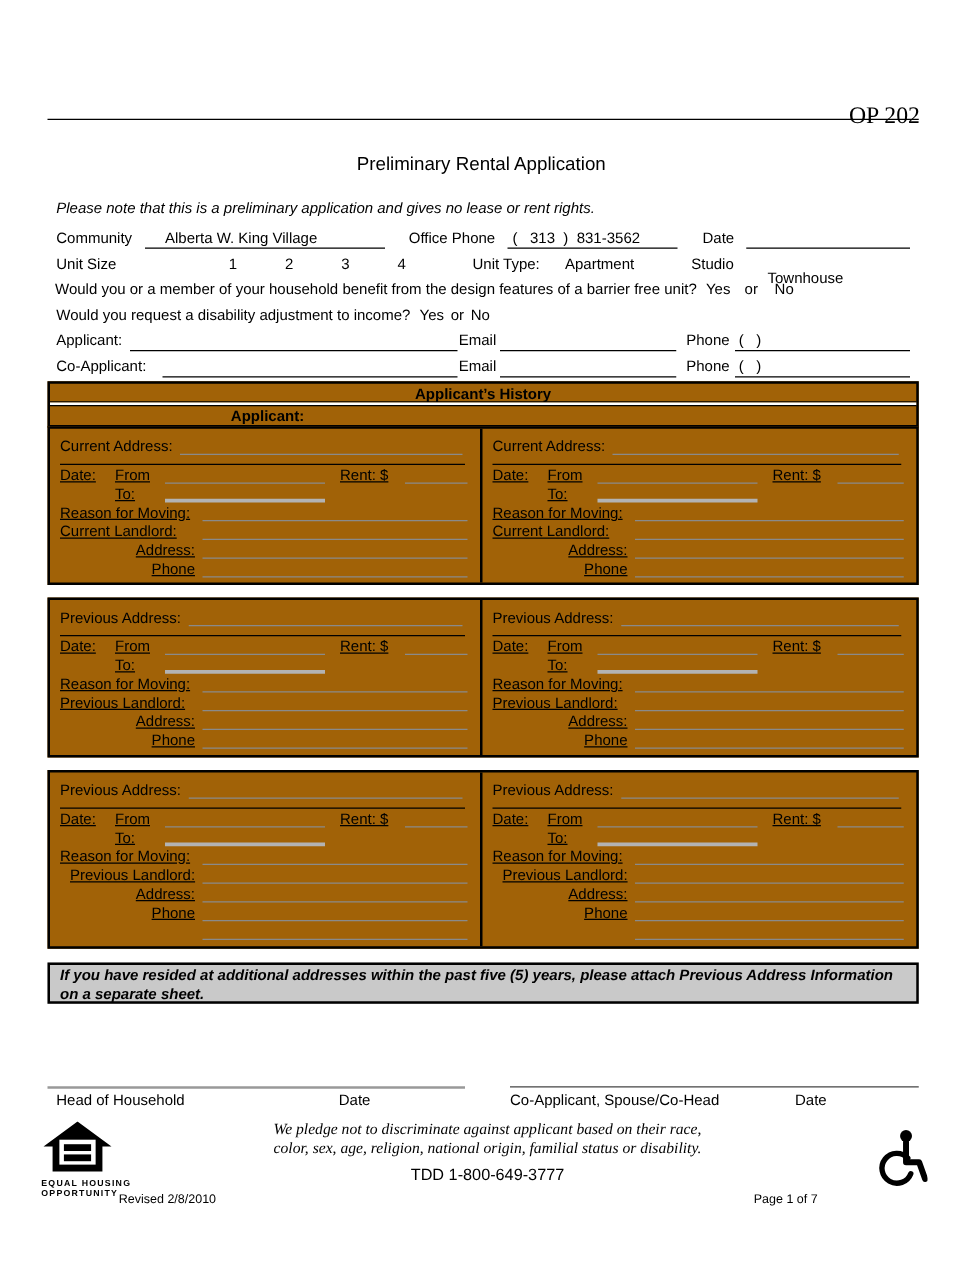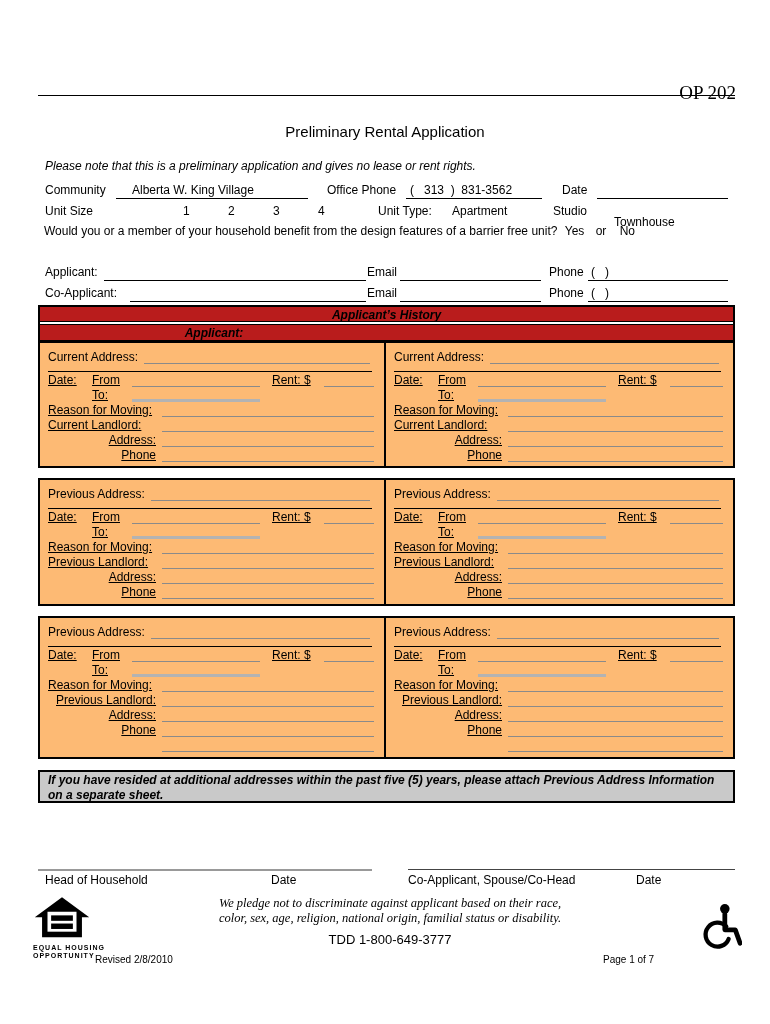--- a/index.html
+++ b/index.html
@@ -17,29 +17,29 @@
   .pre{white-space:pre;}
 
   
   .office-table{position:absolute;left:38px;top:98px;width:697px;height:16px;display:flex;
                 border:1px solid #000;font-size:11px;}
   .office-table .cell{border-right:1px solid #000;padding:1px 0 0 6px;overflow:hidden;}
   .office-table .cell:last-child{border-right:none;}
   .office-table .cell.c0{text-align:center;padding-left:0;}
 
   
-  .hist{position:absolute;left:38px;top:305px;width:697px;border:2px solid #000;background:#b91c1c;font-style:italic;}
+  .hist{position:absolute;left:38px;top:305px;width:697px;border:2px solid #000;background:#a16207;}
   .hist .hrow1{height:15px;border-bottom:1px solid #000;text-align:center;font-weight:bold;padding-top:1px;}
   .hist .sep{height:2px;background:#fff;}
   .hist .hrow2{height:16px;border-top:1px solid #000;display:flex;font-weight:bold;}
   .hist .hrow2 .hc{width:347px;text-align:center;border-right:2px solid #000;padding-top:1px;}
   .hist .hrow2 .hc:last-child{width:348px;border-right:none;}
 
   
-  .hblock{position:absolute;left:38px;width:697px;border:2px solid #000;display:flex;background:#fdba74;}
+  .hblock{position:absolute;left:38px;width:697px;border:2px solid #000;display:flex;background:#a16207;}
   .hcell{width:347px;border-right:2px solid #000;padding:3px 10px 0 8px;overflow:hidden;}
   .hcell:last-child{border-right:none;width:348px;}
   .trow{display:flex;align-items:flex-end;height:18px;}
   .trow .ln{flex:1;margin-left:6px;margin-right:4px;}
   .fullln{height:8px;border-bottom:1px solid #000;margin-right:2px;}
   .frow{display:flex;align-items:flex-end;height:15px;text-decoration:underline;}
   .ln{display:inline-block;height:13px;border-bottom:1px solid #8a8a8a;}
   .ln.fill{flex:1;}
   .ln.thick{border-bottom:3px solid #b3b3b3;height:14px;}
   .w44{width:44px;}
@@ -101,20 +101,26 @@
   <div class="abs" style="left:541px;top:204px;margin-left:12px;">Studio</div>
   <div class="abs" style="left:614px;top:215px;">Townhouse</div>
 
   <div class="abs" style="left:44px;top:224px;">
     <span>Would you or a member of your household benefit from the design features of a barrier free unit?</span>
     <span class="b" style="margin-left:4px;">Yes</span>
     <span style="margin-left:8px;">or</span>
     <span class="b" style="margin-left:10px;">No</span>
   </div>
 
+  <div class="abs" style="left:45px;top:245px;">
+    <span>Would you request a disability adjustment to income?</span>
+    <span class="b" style="margin-left:4px;">Yes</span>
+    <span style="margin-left:2px;">or</span>
+    <span class="b" style="margin-left:2px;">No</span>
+  </div>
 
   <div class="abs" style="left:45px;top:265px;">Applicant:</div>
   <div class="ul" style="left:104px;top:265px;width:262px;"></div>
   <div class="abs" style="left:367px;top:265px;">Email</div>
   <div class="ul" style="left:400px;top:265px;width:141px;"></div>
   <div class="abs" style="left:549px;top:265px;">Phone</div>
   <div class="ul pre" style="left:588px;top:265px;width:140px;padding-left:3px;">(   )</div>
 
   <div class="abs" style="left:45px;top:286px;">Co-Applicant:</div>
   <div class="ul" style="left:130px;top:286px;width:236px;"></div>

